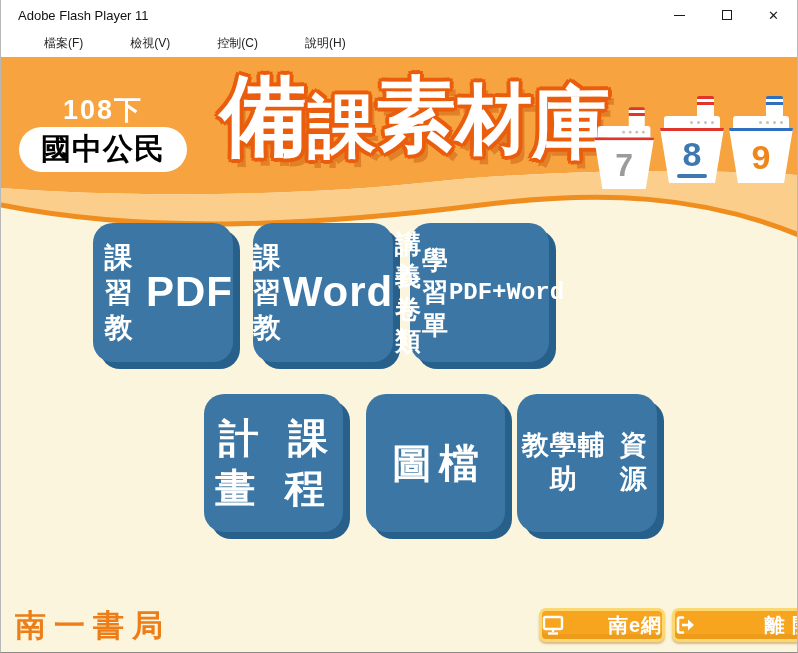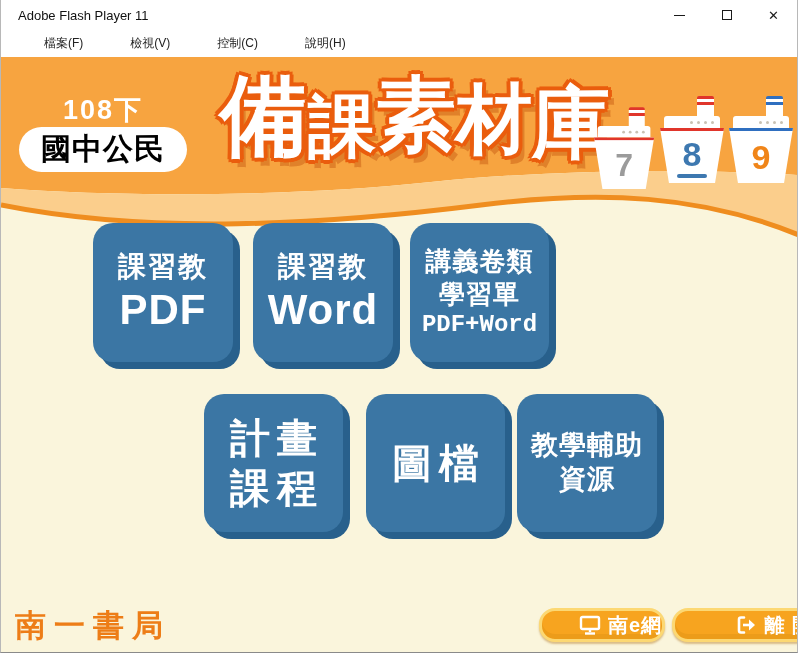--- a/index.html
+++ b/index.html
@@ -63,40 +63,40 @@
           clip-path:polygon(0 0,100% 0,86% 100%,14% 100%);
           display:flex; flex-direction:column; align-items:center; justify-content:center; }
   .boat.blue .hull { border-top-color:#2F6FC0; }
   .bnum { font-size:34px; font-weight:900; line-height:1; }
   .n7 { color:#9B9B9B; } .n8 { color:#3D78B0; } .n9 { color:#F08519; }
   .sel-underline { width:30px; height:4px; background:#3D78B0; margin-top:3px; border-radius:2px; }
 
   
   .tile { position:absolute; background:#3B76A4; border-radius:20px;
           box-shadow:7px 7px 0 0 #28608C; cursor:pointer;
-          display:flex; flex-direction:column; align-items:center; justify-content:center; }
+          display:flex; flex-direction:row; align-items:center; justify-content:center; }
   .tile span { color:#fff; font-weight:800; line-height:1.25; text-align:center; }
   .t1 { left:92px;  top:166px; width:140px; height:139px; }
   .t2 { left:252px; top:166px; width:140px; height:139px; }
   .t3 { left:409px; top:166px; width:139px; height:139px; }
   .t4 { left:203px; top:337px; width:139px; height:138px; }
   .t5 { left:365px; top:337px; width:139px; height:138px; }
   .t6 { left:516px; top:337px; width:140px; height:138px; }
   .ln-cn  { font-size:28px; letter-spacing:2px; }
   .ln-big { font-size:42px; letter-spacing:1px; }
   .ln-md  { font-size:26px; letter-spacing:1px; }
   .ln-pdfword { font-size:24px;font-family:Liberation Mono, monospace; }
   .ln-xl  { font-size:40px; letter-spacing:7px; text-indent:7px; }
   .ln-aid { font-size:27px; letter-spacing:1px; }
 
   
   .publisher { position:absolute; left:14px; top:548px; font-family:"DejaVu Serif","Liberation Serif",serif;
                font-size:31px; font-weight:bold; color:#ED7D17; letter-spacing:8px; }
-  .pill-btn { position:absolute; top:551px; height:34px; border-radius:16px; background:#F7A41F;
-              border:3px solid #FCD873; display:flex; align-items:center; justify-content:flex-end; gap:7px;
+  .pill-btn { position:absolute; top:551px; height:34px; border-radius:7px; background:#F7A41F;
+              border:3px solid #FCD873; display:flex; align-items:center; justify-content:space-between; gap:7px;
               cursor:pointer; box-shadow:0 2px 2px rgba(180,120,30,.45), inset 0 -5px 0 rgba(205,130,10,.25); }
   .b-net  { left:538px; width:126px; }
   .b-exit { left:671px; width:144px; }
   .pill-btn span { color:#fff; font-size:20px; font-weight:bold; letter-spacing:1px; }
   .pill-btn svg { display:block; }
 </style>
 </head>
 <body>
 
 <div class="window">

